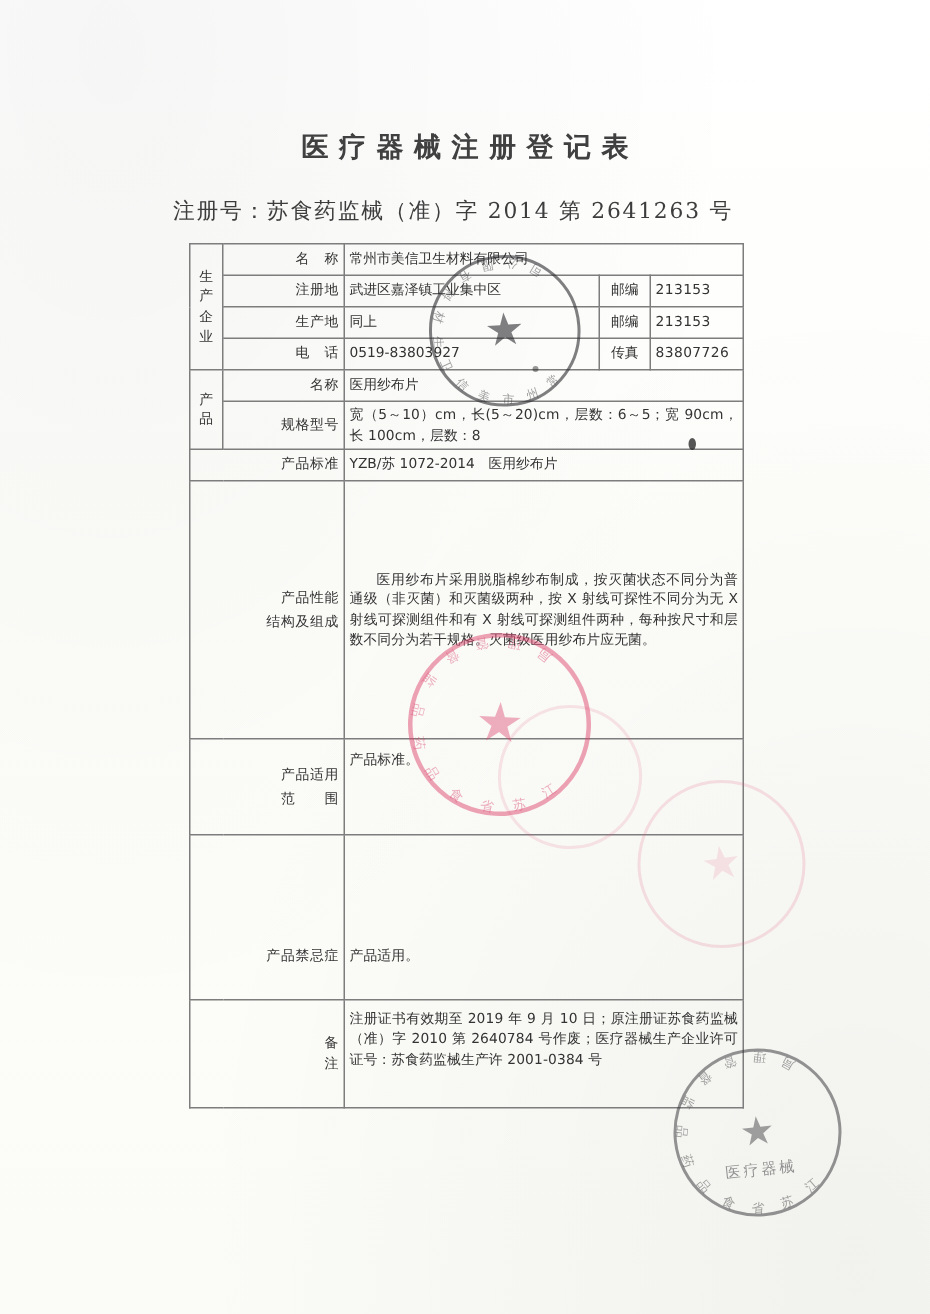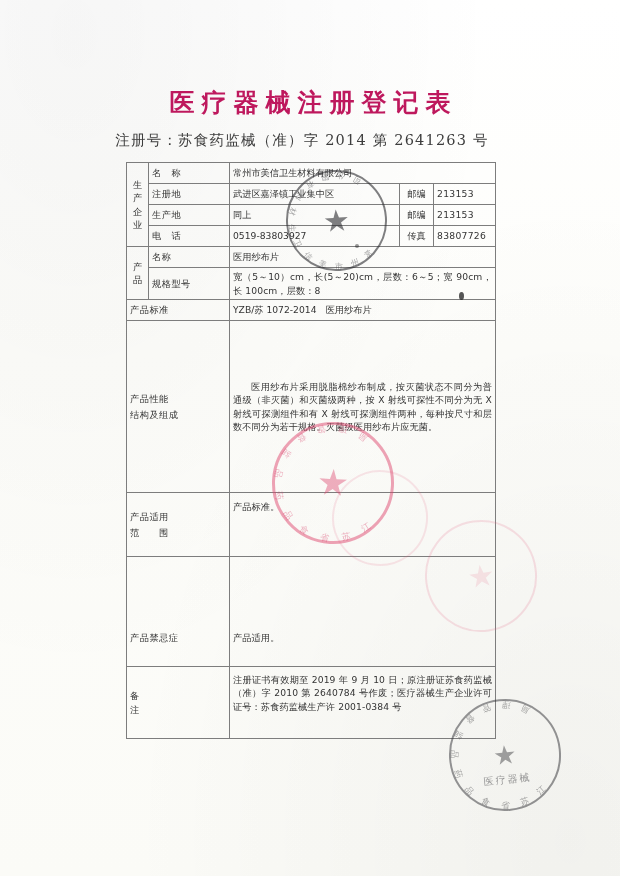--- a/index.html
+++ b/index.html
@@ -35,23 +35,23 @@
     width: 620px;
     height: 876px;
   }
 
   
   .title {
     position: absolute;
     top: 86px;
     left: 0; right: 0;
     text-align: center;
-    font-size: 25px;
+    font-size: 18px;
     letter-spacing: 7px;
-    color: #be185d;
+    color: #404040;
     font-family: "DejaVu Serif", "Liberation Serif", serif;
     font-weight: 600;
     text-indent: 7px;
   }
   .regno {
     position: absolute;
     top: 131px;
     left: 0; right: 16px;
     text-align: center;
     font-size: 14.5px;
@@ -86,21 +86,21 @@
     width: 22px;
     text-align: center;
     letter-spacing: 0px;
     font-size: 9.5px;
     line-height: 1.9;
     padding: 0;
   }
   .vlabel span { display: block; }
   .rowlabel {
     width: 80px;
-    text-align: left;
+    text-align: right;
     font-size: 9.3px;
     letter-spacing: 0.5px;
     color: #3a3a3a;
   }
   .rowlabel.two-line { line-height: 1.7; }
   .val { padding-left: 6px; color: #3b3b3b; }
   .mini-label {
     width: 34px;
     text-align: center;
     font-size: 9.3px;

